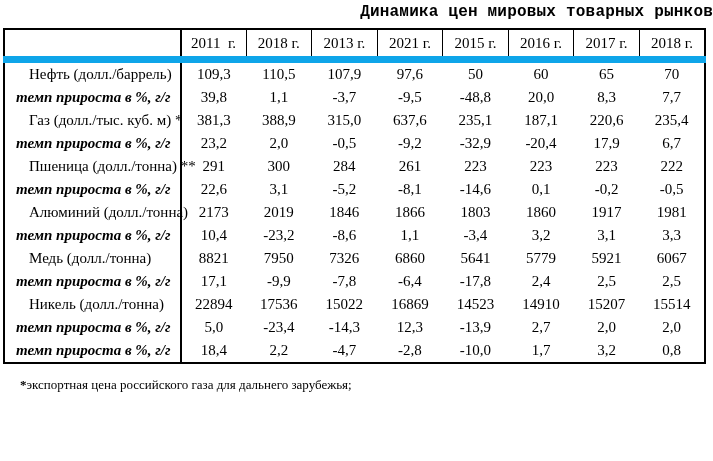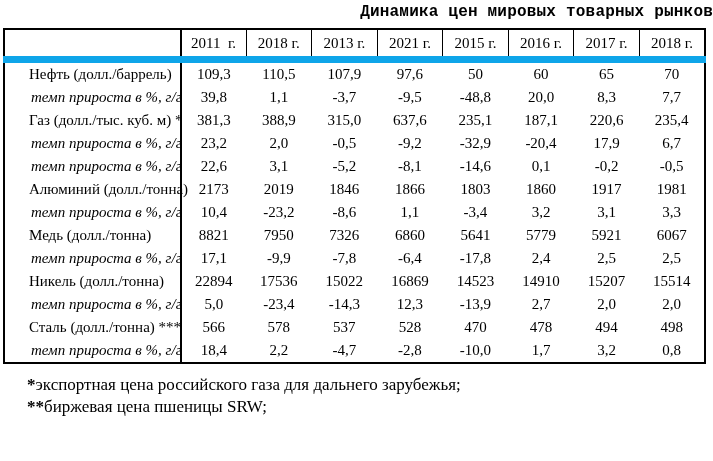--- a/index.html
+++ b/index.html
@@ -55,26 +55,27 @@
     border: none;
   }
   td.label {
     text-align: left;
     padding-left: 24px;
     border-right: 2px solid #000000;
     white-space: nowrap;
   }
   td.label.italic {
     font-style: italic;
-    padding-left: 26px;
+    padding-left: 11px;
+    font-weight: bold;
   }
   td.num { text-align: center; }
   .footnotes {
-    margin: 10px 0 0 27px;
-    font-size: 17px;
+    margin: 10px 0 0 20px;
+    font-size: 13px;
     line-height: 21.5px;
   }
   .footnote { white-space: nowrap; }
   .footnote .marker { font-weight: bold; }
 </style>
 </head>
 <body>
 
 <div class="page">
 
@@ -144,20 +145,31 @@
           <td class="num">23,2</td>
           <td class="num">2,0</td>
           <td class="num">-0,5</td>
           <td class="num">-9,2</td>
           <td class="num">-32,9</td>
           <td class="num">-20,4</td>
           <td class="num">17,9</td>
           <td class="num">6,7</td>
         </tr>
         <tr>
+          <td class="label">Пшеница (долл./тонна) **</td>
+          <td class="num">291</td>
+          <td class="num">300</td>
+          <td class="num">284</td>
+          <td class="num">261</td>
+          <td class="num">223</td>
+          <td class="num">223</td>
+          <td class="num">223</td>
+          <td class="num">222</td>
+        </tr>
+        <tr>
           <td class="label italic">темп прироста в %, г/г</td>
           <td class="num">22,6</td>
           <td class="num">3,1</td>
           <td class="num">-5,2</td>
           <td class="num">-8,1</td>
           <td class="num">-14,6</td>
           <td class="num">0,1</td>
           <td class="num">-0,2</td>
           <td class="num">-0,5</td>
         </tr>
@@ -221,42 +233,30 @@
           <td class="num">5,0</td>
           <td class="num">-23,4</td>
           <td class="num">-14,3</td>
           <td class="num">12,3</td>
           <td class="num">-13,9</td>
           <td class="num">2,7</td>
           <td class="num">2,0</td>
           <td class="num">2,0</td>
         </tr>
         <tr>
-          <td class="label">Сталь (долл./тонна) ***</td>
-          <td class="num">566</td>
-          <td class="num">578</td>
-          <td class="num">537</td>
-          <td class="num">528</td>
-          <td class="num">470</td>
-          <td class="num">478</td>
-          <td class="num">494</td>
-          <td class="num">498</td>
-        </tr>
-        <tr>
           <td class="label italic">темп прироста в %, г/г</td>
           <td class="num">18,4</td>
           <td class="num">2,2</td>
           <td class="num">-4,7</td>
           <td class="num">-2,8</td>
           <td class="num">-10,0</td>
           <td class="num">1,7</td>
           <td class="num">3,2</td>
           <td class="num">0,8</td>
         </tr>
       </tbody>
   </table>
 
   <div class="footnotes">
   <div class="footnote"><span class="marker">*</span><span>экспортная цена российского газа для дальнего зарубежья;</span></div>
-      <div class="footnote"><span class="marker">**</span><span>биржевая цена пшеницы SRW;</span></div>
     </div>
 
 </div>
 
 </body></html>

